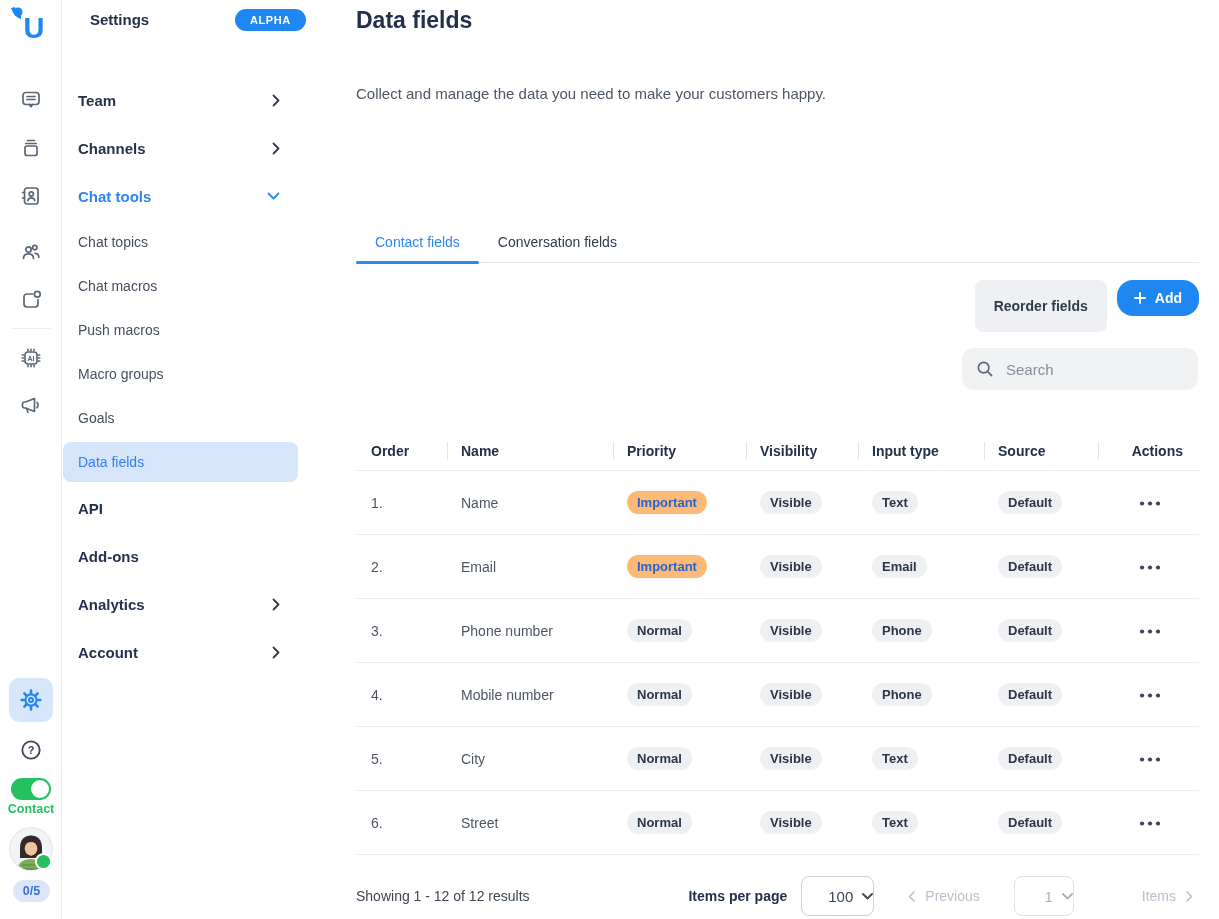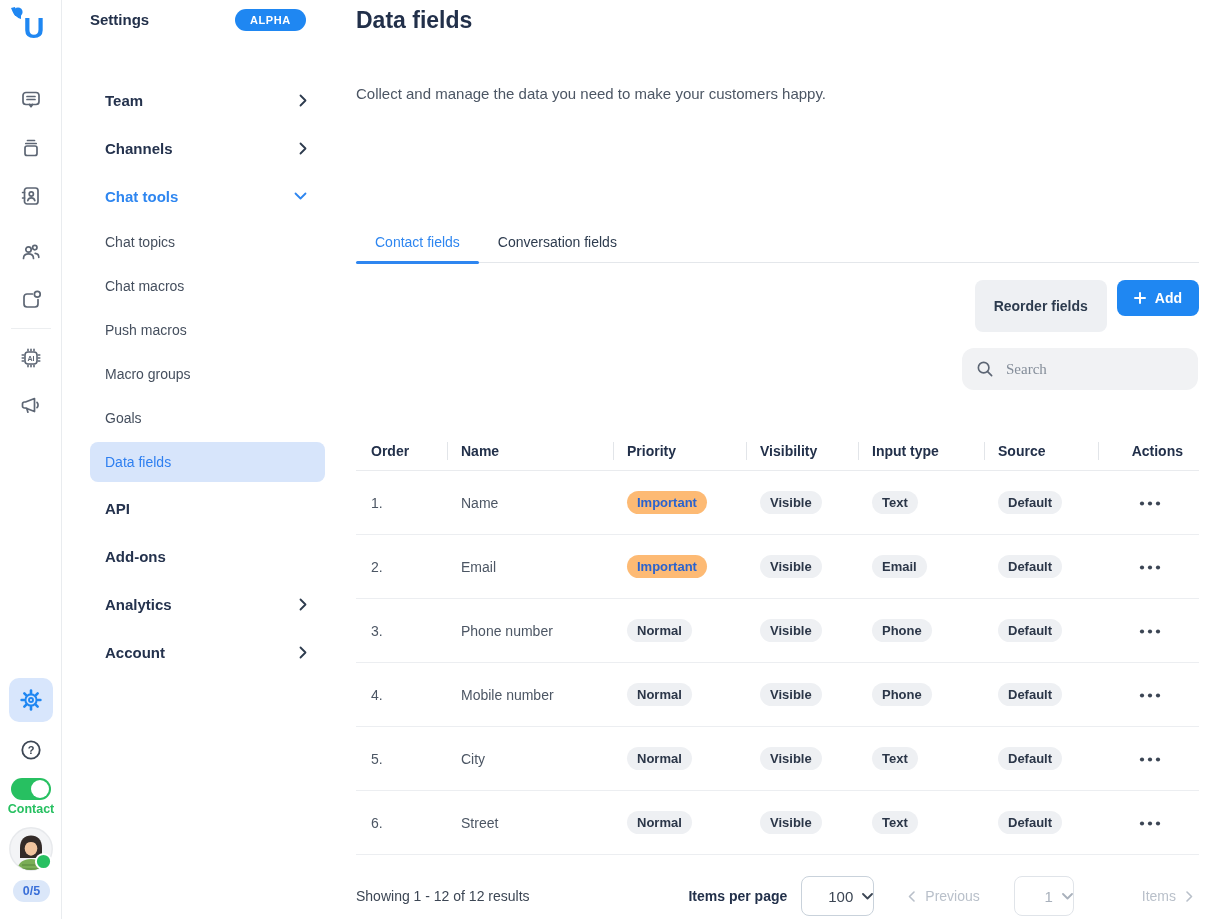--- a/index.html
+++ b/index.html
@@ -24,44 +24,44 @@
   .toggle { position:absolute; left:11px; top:778px; width:40px; height:22px; border-radius:11px; background:#27c061; cursor:pointer; }
   .toggle .knob { position:absolute; right:2px; top:2px; width:18px; height:18px; border-radius:50%; background:#fff; }
   .online-label { position:absolute; left:0; top:802px; width:62px; text-align:center; font-size:12.5px; font-weight:700; color:#27c061; }
   .avatar { position:absolute; left:9px; top:827px; width:44px; height:44px; border-radius:50%; cursor:pointer; }
   .slots-badge { position:absolute; left:13px; top:880px; width:37px; height:22px; border-radius:11px; background:#dbe7f9; color:#3a6fd8; font-size:12.5px; font-weight:700; text-align:center; line-height:22px; }
 
   
   .sidebar { position:absolute; left:62px; top:0; width:262px; height:100%; background:#fff; }
   .sb-title { position:absolute; left:28px; top:11px; font-size:15px; font-weight:700; color:#22304a; }
   .alpha-badge { position:absolute; left:173px; top:9px; height:22px; padding:0 15px; border-radius:11px; background:#1f87f2; color:#fff; font-size:11px; font-weight:700; letter-spacing:.6px; line-height:22px; }
-  .nav { position:absolute; left:28px; top:76px; width:235px; }
+  .nav { position:absolute; left:1px; top:76px; width:235px; }
   .nav-item { display:flex; align-items:center; padding:0 18px 0 15px; border-radius:8px; cursor:pointer; }
   .nav-item.top { height:48px; font-size:15px; font-weight:700; color:#24324d; }
   .nav-item.sub { height:44px; font-size:14px; color:#454f5e;text-align:center; }
   .nav-item.expanded { color:#2e86f0; }
   .nav-item.active { height:40px; margin:2px 0; background:#d7e5fb; color:#2e7ff0; }
   .nav-item .chev { margin-left:auto; display:flex; color:#2d3b4e; }
   .nav-item.expanded .chev { color:#2e86f0; }
 
   
   .main { position:absolute; left:356px; top:0; width:843px; height:100%; }
   .page-title { position:absolute; top:7px; left:0; font-size:23px; font-weight:700; color:#22304a; }
   .page-subtitle { position:absolute; top:85px; left:0; font-size:15px; color:#4c5664; }
 
   .tabs { position:absolute; top:226px; left:0; right:0; display:flex; border-bottom:1px solid #e4e7eb; }
   .tab { padding:8px 19px 12px; font-size:14px; color:#2d3b4e; position:relative; cursor:pointer; }
   .tab.active { color:#2e86f0; }
   .tab.active::after { content:""; position:absolute; left:0; right:0; bottom:-2px; height:3px; background:#2e86f0; border-radius:2px; }
 
   .toolbar { position:absolute; top:280px; right:0; display:flex; gap:10px; }
   .btn-secondary { height:52px; padding:0 19px; border:0; background:#eef0f3; border-radius:8px; font-family:inherit; font-size:14px; font-weight:700; color:#2d3b4e; display:flex; align-items:center; cursor:pointer; }
-  .btn-primary { height:36px; padding:0 17px; border:0; background:#1f87f2; border-radius:8px; font-family:inherit; font-size:14px; font-weight:700; color:#fff; display:flex; align-items:center; gap:9px; cursor:pointer; }
-
-  .search-box { position:absolute; top:348px; right:1px; width:236px; height:42px; background:#f1f2f4; border-radius:12px; display:flex; align-items:center; padding:0 13px;font-family:Liberation Serif, serif; }
+  .btn-primary { height:36px; padding:0 17px; border:0; background:#1f87f2; border-radius:16px; font-family:inherit; font-size:14px; font-weight:700; color:#fff; display:flex; align-items:center; gap:9px; cursor:pointer; }
+
+  .search-box { position:absolute; top:348px; right:1px; width:236px; height:42px; background:#f1f2f4; border-radius:12px; display:flex; align-items:center; padding:0 13px; }
   .search-box svg { flex:none; color:#5d6674; }
   .search-box input { flex:1; min-width:0; margin-left:11px; border:0; background:transparent; outline:none; font-family:inherit; font-size:15px; color:#3c4654; }
   .search-box input::placeholder { color:#848d99; }
 
   .table { position:absolute; top:432px; left:0; right:0; }
   .thead { display:flex; align-items:center; height:39px; border-bottom:1px solid #e9ebee; }
   .th { font-size:14px; font-weight:700; color:#22304a; position:relative; padding-left:14px; }
   .th:not(.c-order)::before { content:""; position:absolute; left:0; top:50%; transform:translateY(-50%); width:1px; height:18px; background:#e2e5e9; }
   .c-order { width:91px; padding-left:15px; }
   .c-name { width:166px; }

